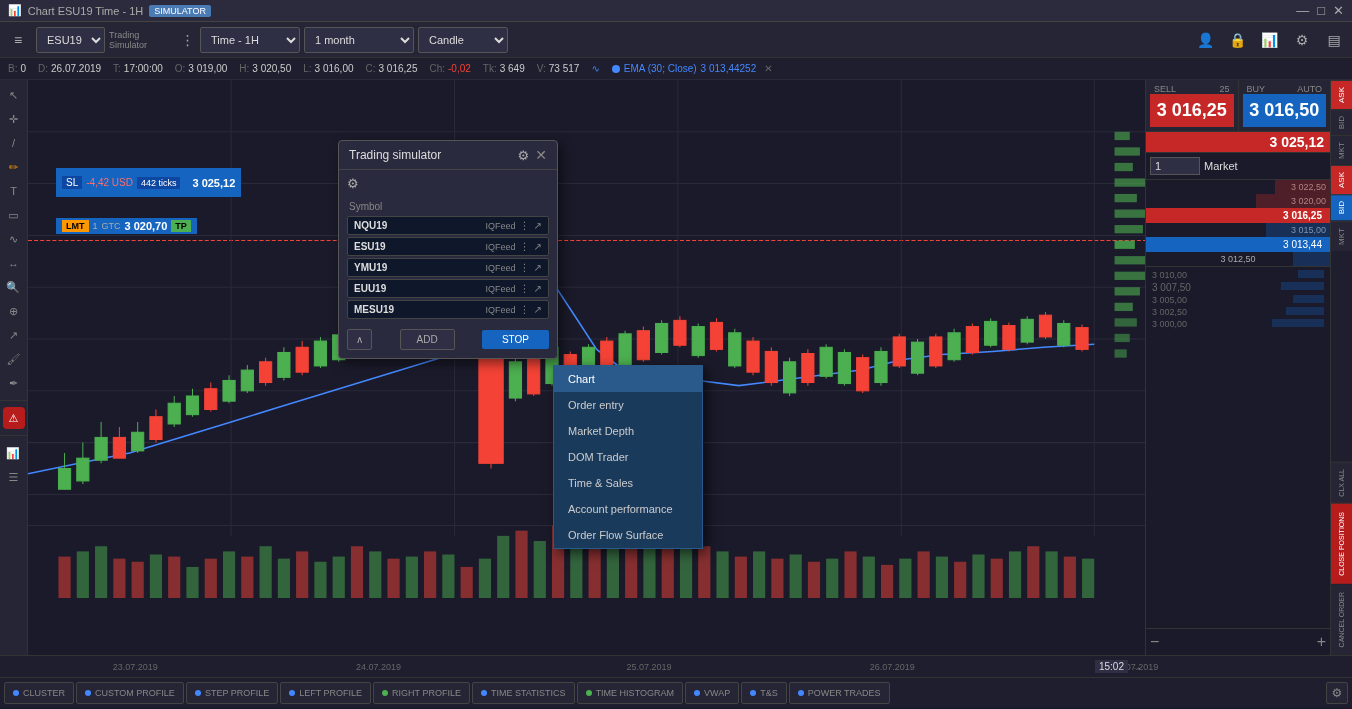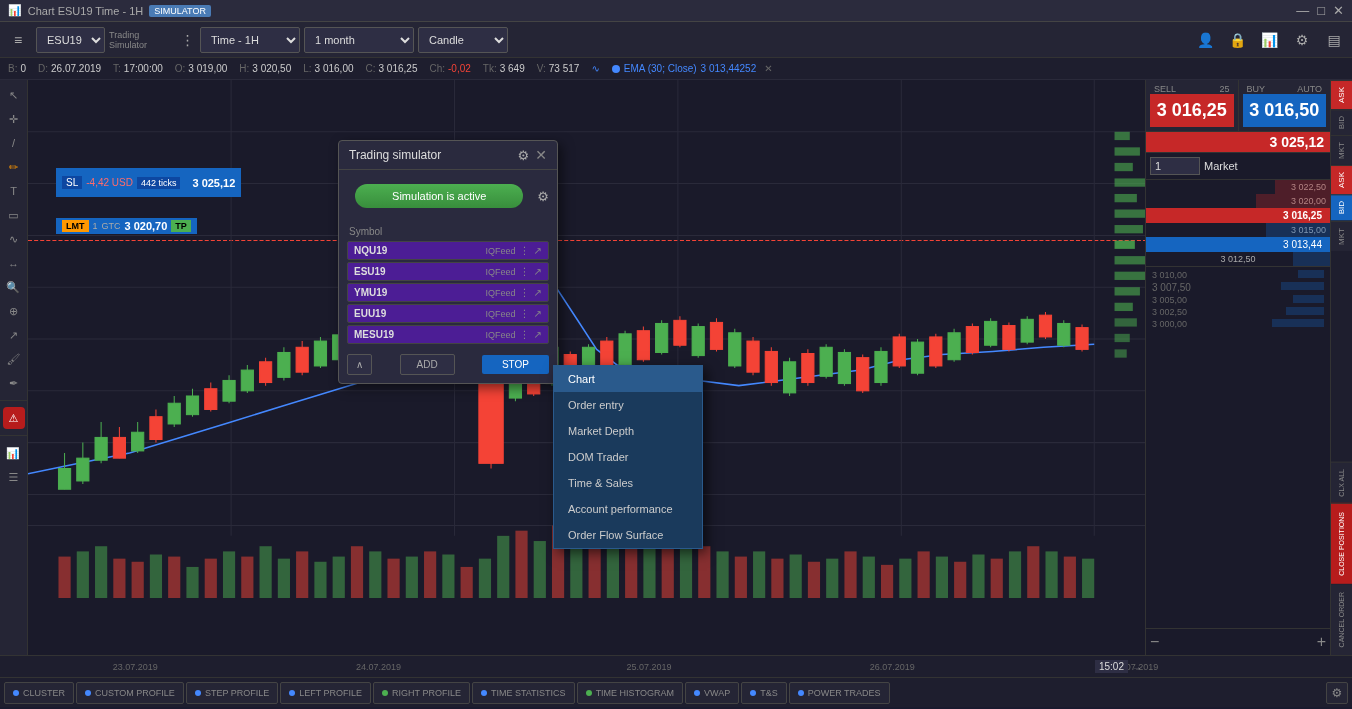--- a/index.html
+++ b/index.html
@@ -204,21 +204,21 @@
       align-items: center;
       justify-content: center;
       gap: 6px;
     }
     .sim-settings-gear { color: #aaa; cursor: pointer; font-size: 13px; }
     .sim-symbol-label { font-size: 10px; color: #888; padding: 4px 10px 2px; }
     .sim-symbol-row {
       display: flex;
       align-items: center;
       margin: 2px 8px;
-      background: #4c1d95;
+      background: #0f172a;
       border: 1px solid #444;
       border-radius: 2px;
       padding: 3px 6px;
       font-size: 10px;
       color: #ddd;
     }
     .sim-symbol-name { flex: 1; font-weight: bold; }
     .sim-symbol-feed { color: #888; font-size: 9px; }
     .sim-sym-icons { display: flex; gap: 4px; color: #888; margin-left: 4px; }
     .sim-actions {
@@ -745,23 +745,20 @@
     
     <div id="trading-sim">
       <div class="sim-header">
         <span>Trading simulator</span>
         <div style="display:flex;align-items:center;gap:6px;">
           <span class="sim-settings-gear">⚙</span>
           <span class="sim-close">✕</span>
         </div>
       </div>
       <div style="display:flex;align-items:center;padding:6px 8px;gap:6px;">
-        <button class="sim-active-btn">
-          <span>Simulation is active</span>
-        </button>
         <span class="sim-settings-gear">⚙</span>
       </div>
       <div class="sim-symbol-label">Symbol</div>
 
       <div class="sim-symbol-row">
         <span class="sim-symbol-name">NQU19</span>
         <span class="sim-symbol-feed">IQFeed</span>
         <div class="sim-sym-icons">
           <span>⋮</span>
           <span>↗</span>

